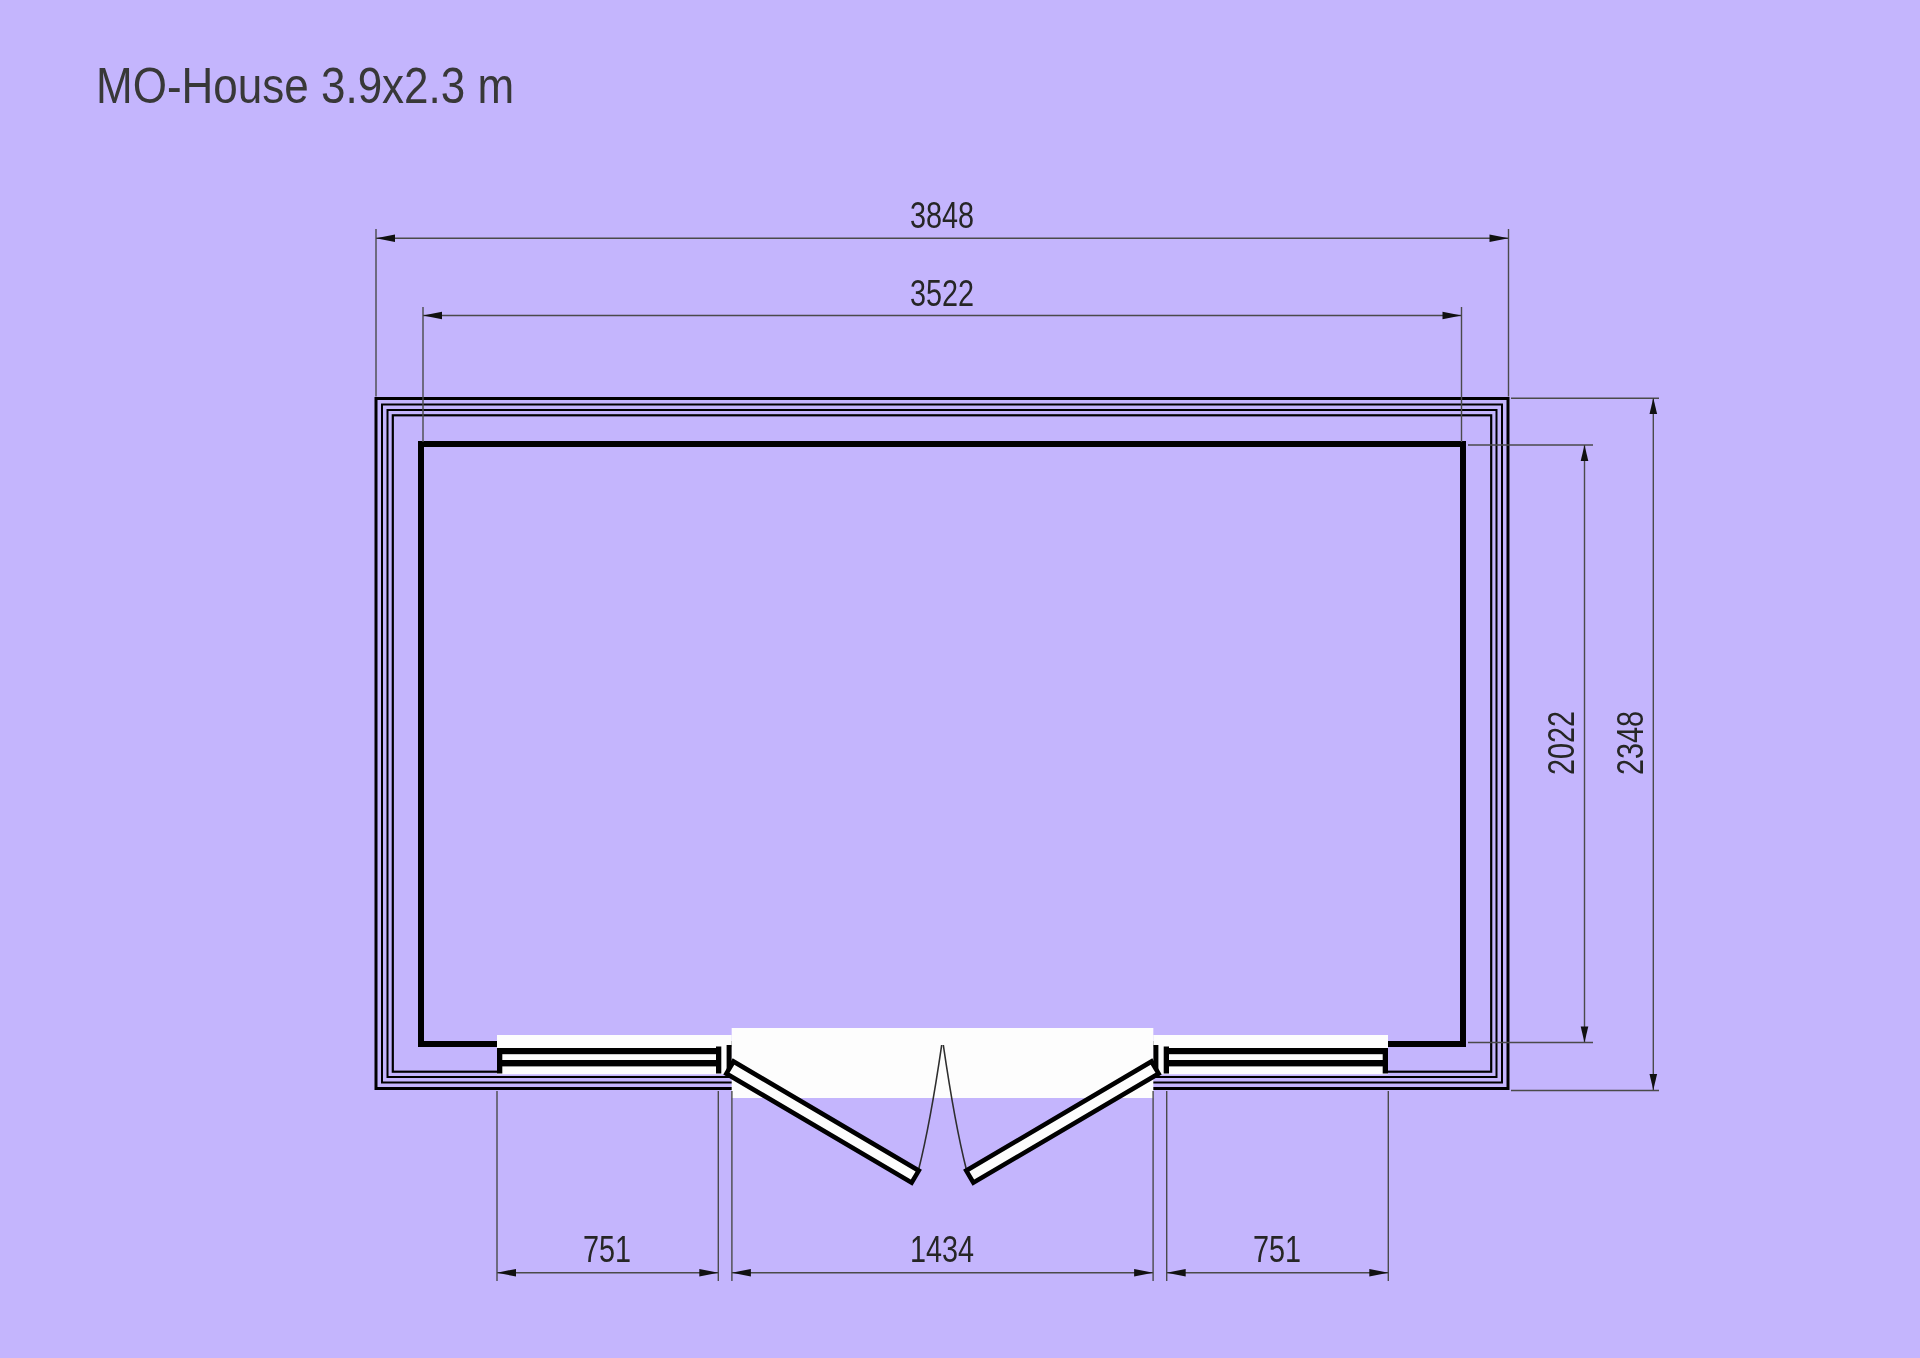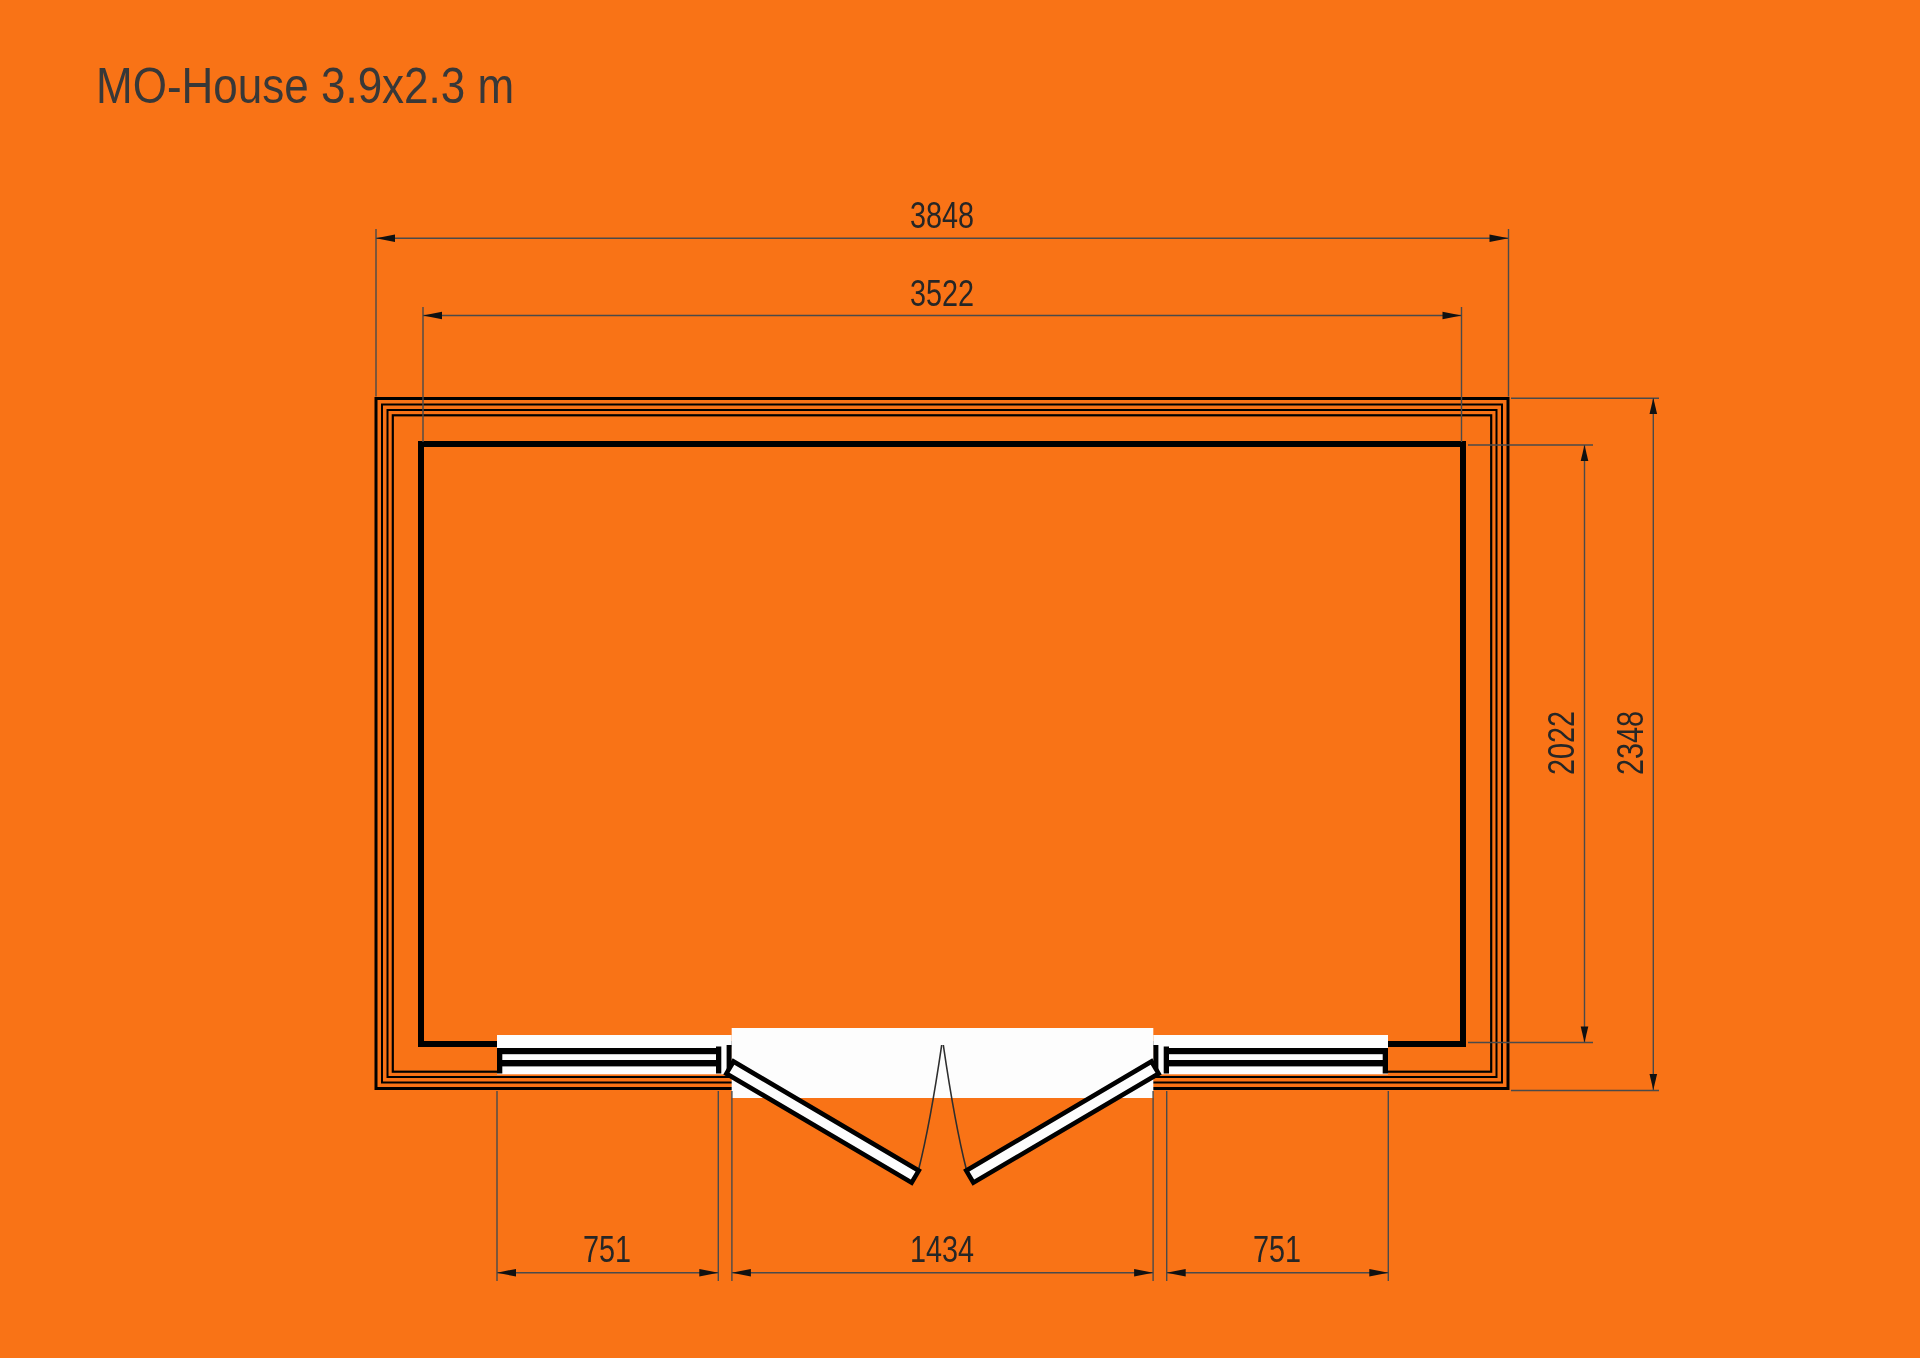--- a/index.html
+++ b/index.html
@@ -1,19 +1,19 @@
 <!DOCTYPE html>
 <html><head>
 <meta charset="utf-8">
 <style>
   html,body{margin:0;padding:0;background:#e8e8e8;}
   #canvas{
     position:relative;
     width:1920px;height:1358px;
-    background:#f97316;
+    background:#c4b5fd;
     overflow:hidden;
     font-family:"Liberation Sans", sans-serif;
   }
   #plan-svg{position:absolute;left:0;top:0;}
   .title{
     position:absolute;
     left:96px;top:61px;
     font-size:50px;
     line-height:1;
     font-weight:400;

